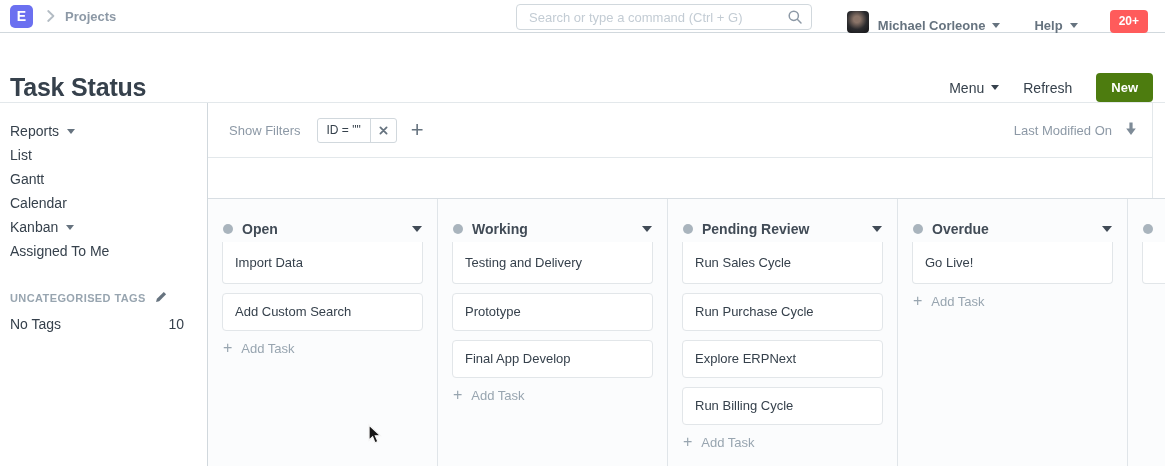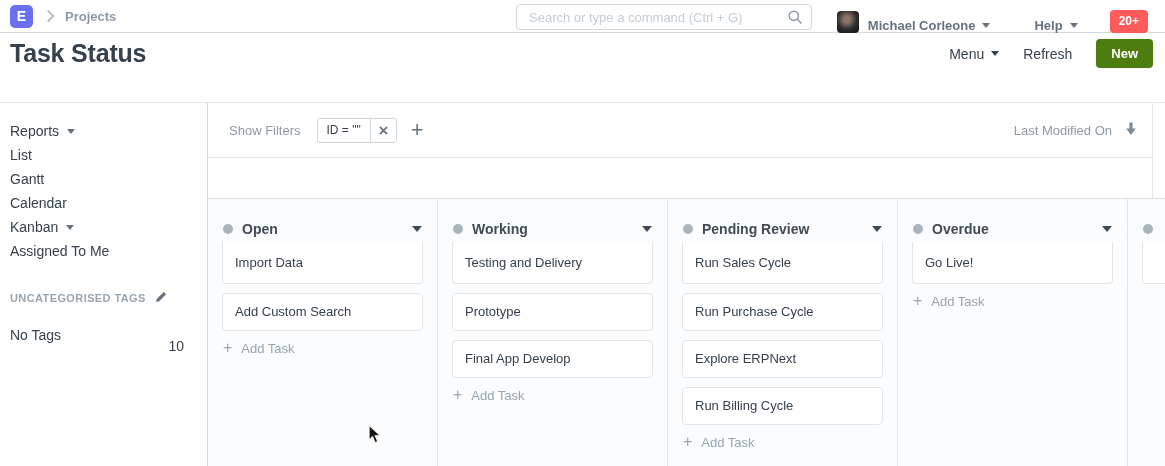--- a/index.html
+++ b/index.html
@@ -19,50 +19,50 @@
   .search-wrap { position:absolute; left:516px; top:4px; width:296px; height:26px; }
   .search-input { width:100%; height:100%; border:1px solid #d1d8dd; border-radius:4px;
                   padding:0 30px 0 12px; font-size:13px; color:#36414c; outline:none;
                   font-family:inherit; background:#fff; }
   .search-input::placeholder { color:#c3ccd4; }
   .search-icon { position:absolute; right:9px; top:5px; }
   .nav-right { position:absolute; right:17px; top:0; height:33px; display:flex; align-items:flex-end; }
   .avatar { width:22px; height:22px; border-radius:4px;
             background:radial-gradient(circle at 45% 38%, #8a7468 0 18%, #2b2b2e 55%, #131316 100%); }
   .nav-user { margin-left:9px; font-size:13px; font-weight:bold; color:#66737f; display:flex; align-items:center; gap:7px; }
-  .nav-help { margin-left:44px; font-size:13px; font-weight:bold; color:#66737f; display:flex; align-items:center; gap:7px; }
+  .nav-help { margin-left:34px; font-size:13px; font-weight:bold; color:#66737f; display:flex; align-items:center; gap:7px; }
   .badge { margin-left:32px; background:#ff5b5b; color:#fff; font-size:12px; font-weight:bold;
            border-radius:4px; padding:3px 9px; line-height:1.4; }
 
   .caret { display:inline-block; width:0; height:0; border-left:4px solid transparent;
            border-right:4px solid transparent; border-top:5px solid #66737f; }
 
   
   .page-head { position:absolute; top:33px; left:0; width:100%; height:70px;
-               border-bottom:1px solid #e3e8eb; display:flex; align-items:flex-start;
+               border-bottom:1px solid #e3e8eb; display:flex; align-items:flex-end;
                padding:6px 12px 0 10px; background:#fff; }
   .page-title { font-size:25px; font-weight:bold; color:#36414c; letter-spacing:-0.2px; }
   .head-actions { margin-left:auto; display:flex; align-items:center; gap:24px; }
   .menu-btn { font-size:14px; color:#36414c; display:flex; align-items:center; gap:7px; cursor:pointer; }
   .menu-btn .caret { border-top-color:#36414c; }
   .refresh-btn { font-size:14px; color:#36414c; cursor:pointer; }
   .new-btn { background:#4d7c0f; color:#fff; font-size:13px; font-weight:bold;
              border:none; border-radius:4px; padding:7px 15px; font-family:inherit; cursor:pointer; }
 
   
   .sidebar { position:absolute; top:103px; left:0; width:207px; bottom:0; background:#fff;
              padding:16px 10px 0 10px; }
   .side-item { height:24px; display:flex; align-items:center; gap:8px; font-size:14px;
                color:#36414c; cursor:pointer; }
   .side-item .caret { border-top-color:#66737f; }
   .side-tags-head { margin-top:26px; display:flex; align-items:center; gap:9px; }
   .side-tags-title { font-size:11px; font-weight:bold; letter-spacing:0.4px; color:#98a5b0; }
   .side-tag-row { margin-top:9px; display:flex; align-items:center; font-size:14px; color:#36414c;
                   padding-right:13px; cursor:pointer; }
-  .side-tag-count { margin-left:auto; font-size:14px; color:#36414c;margin-top:22px; }
+  .side-tag-count { margin-left:auto; font-size:14px; color:#36414c; }
 
   
   .content { position:absolute; top:103px; left:207px; right:0; bottom:0;
              border-left:1px solid #d1d8dd; background:#fff;padding-left:42px; }
   .toolbar { position:absolute; top:0; left:0; height:95px; width:100%; }
   .toolbar-row { position:absolute; top:0; left:0; width:944px; height:55px;
                  border-bottom:1px solid #e3e8eb; display:flex; align-items:center; padding-left:21px; }
   .toolbar-vline { position:absolute; top:0; left:944px; width:1px; height:95px; background:#e3e8eb; }
   .show-filters { font-size:13px; color:#8d99a6; cursor:pointer; }
   .filter-chip { margin-left:16px; display:flex; align-items:stretch; border:1px solid #d1d8dd;

